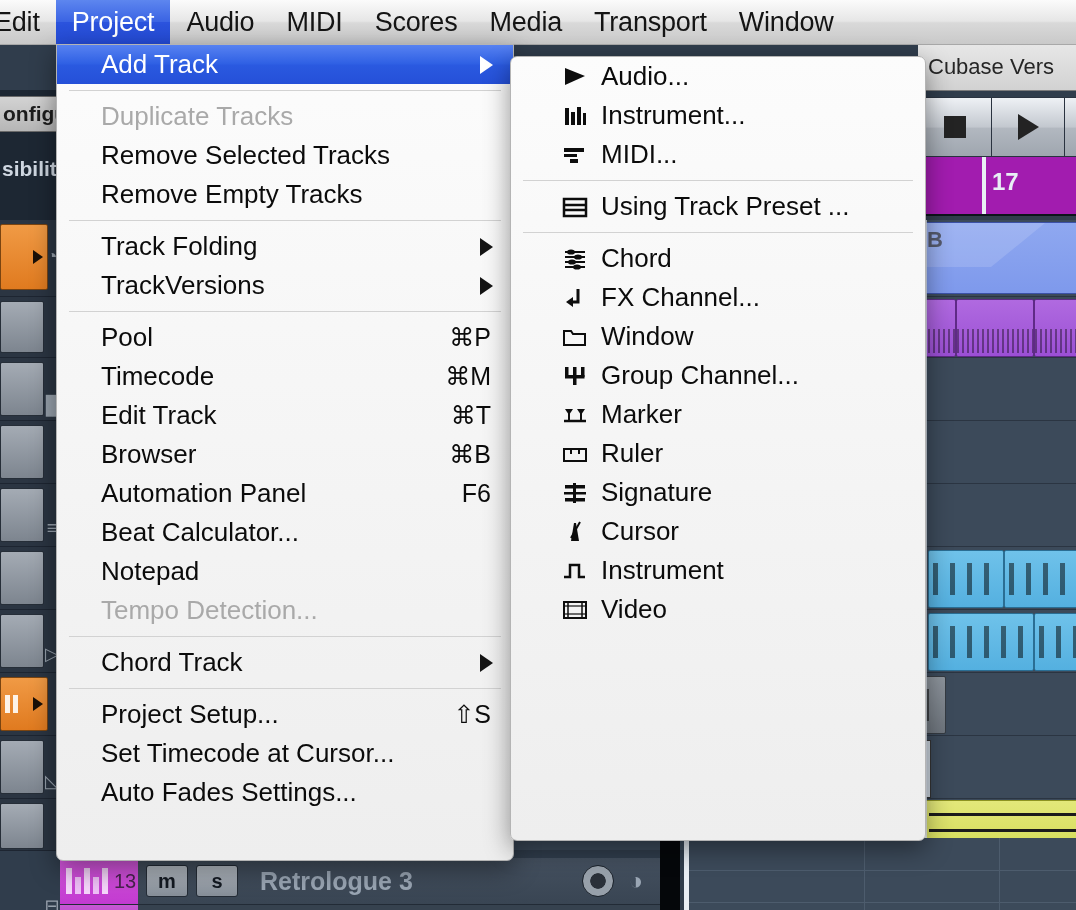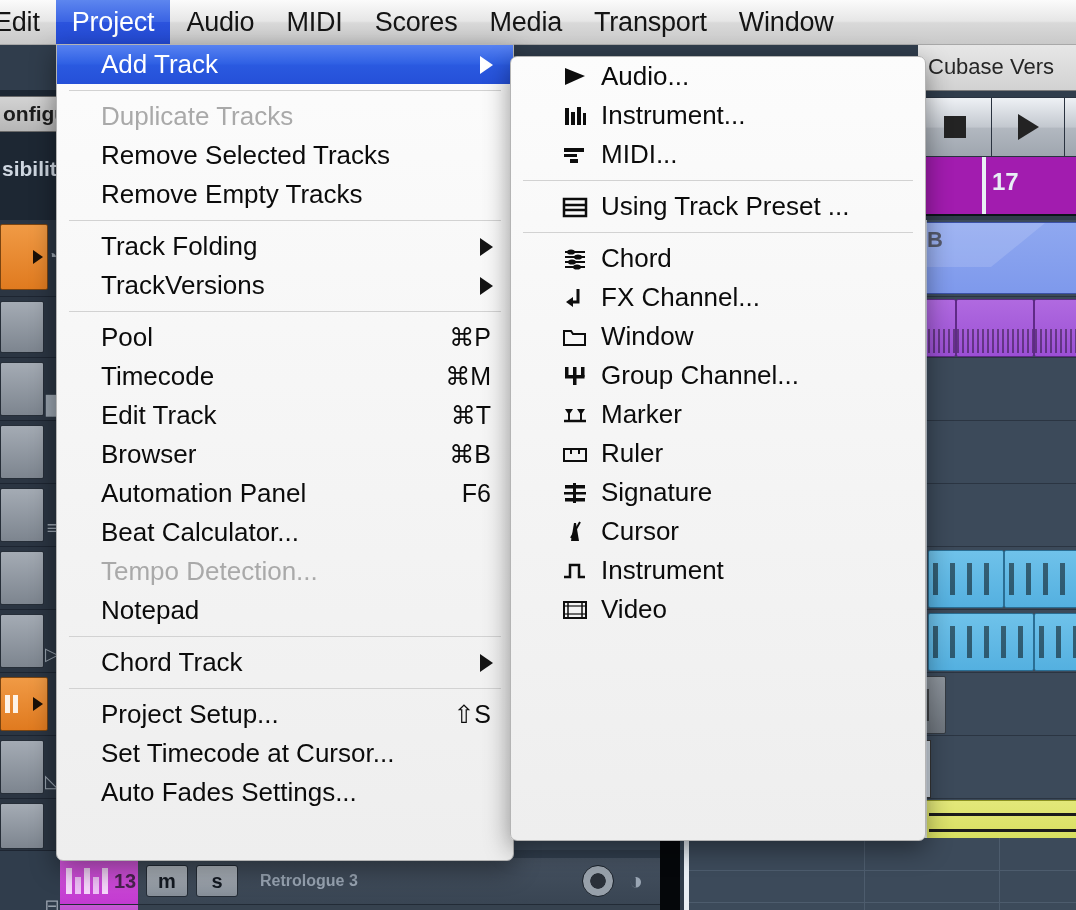--- a/index.html
+++ b/index.html
@@ -129,29 +129,29 @@
   }
   .btrack-color{
     width:78px;height:46px;
     background:linear-gradient(180deg,#d85ae0 0%,#c23ad0 100%);
     display:flex;align-items:center;gap:3px;padding-left:6px;box-sizing:border-box;
     position:relative;
   }
   .piano-ico{display:flex;gap:3px;align-items:flex-end;height:26px;}
   .piano-ico i{display:block;width:6px;height:26px;background:#f6d6fb;}
   .piano-ico i.b{height:17px;background:#efc0f7;}
-  .btrack-num{color:#4a2350;font-size:20px;font-weight:bold;margin-left:3px;}
+  .btrack-num{color:#4a2350;font-size:20px;font-weight:normal;margin-left:3px;}
   .ms-btn{
     width:40px;height:30px;margin-left:8px;border-radius:3px;
     background:linear-gradient(180deg,#b5bcc4 0%,#868e98 100%);
     border:1px solid #242c36;
     display:flex;align-items:center;justify-content:center;
     font-size:20px;font-weight:bold;color:#141a22;
   }
-  .btrack-name{margin-left:22px;font-size:16px;color:#9aa6b4;font-weight:bold;}
+  .btrack-name{margin-left:22px;font-size:25px;color:#9aa6b4;font-weight:bold;}
   .rec-dot{
     width:30px;height:30px;border-radius:50%;
     background:radial-gradient(circle at 50% 50%, #2a3039 0 35%, #97a0aa 38% 100%);
     border:1px solid #1b222b;margin-left:auto;
   }
   .mon-ico{
     width:28px;height:28px;margin-left:8px;margin-right:10px;color:#9aa6b4;font-size:24px;
     display:flex;align-items:center;justify-content:center;
   }
   .btrack2{
@@ -431,25 +431,25 @@
         <span>Browser</span>
         <span class="accel">⌘B</span>
       </div>
       <div class="mi">
         <span>Automation Panel</span>
         <span class="accel">F6</span>
       </div>
       <div class="mi">
         <span>Beat Calculator...</span>
       </div>
+      <div class="mi">
+        <span>Notepad</span>
+      </div>
       <div class="mi disabled">
         <span>Tempo Detection...</span>
-      </div>
-      <div class="mi">
-        <span>Notepad</span>
       </div>
       <div class="sep"></div>
       <div class="mi">
         <span>Chord Track</span>
         <span class="arrow"></span>
       </div>
       <div class="sep"></div>
       <div class="mi">
         <span>Project Setup...</span>
         <span class="accel">⇧S</span>

